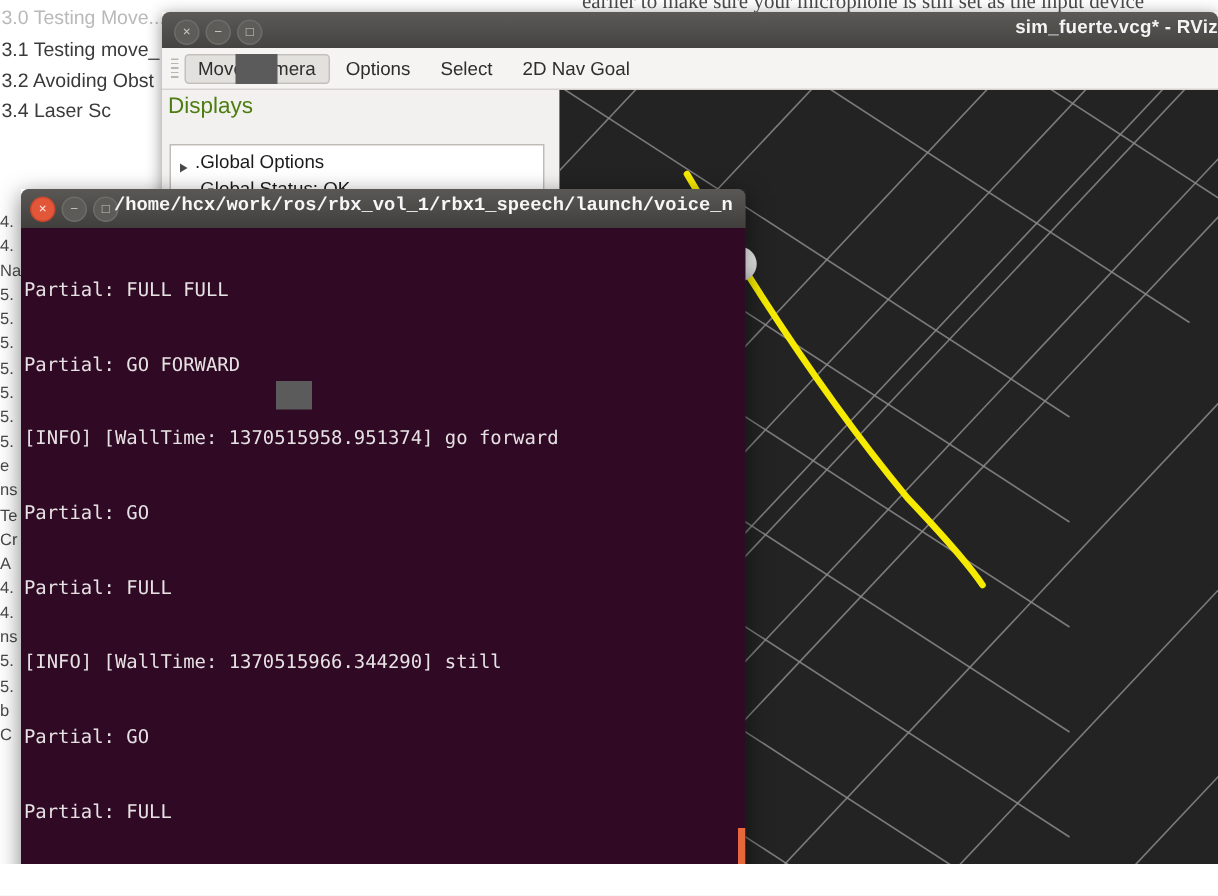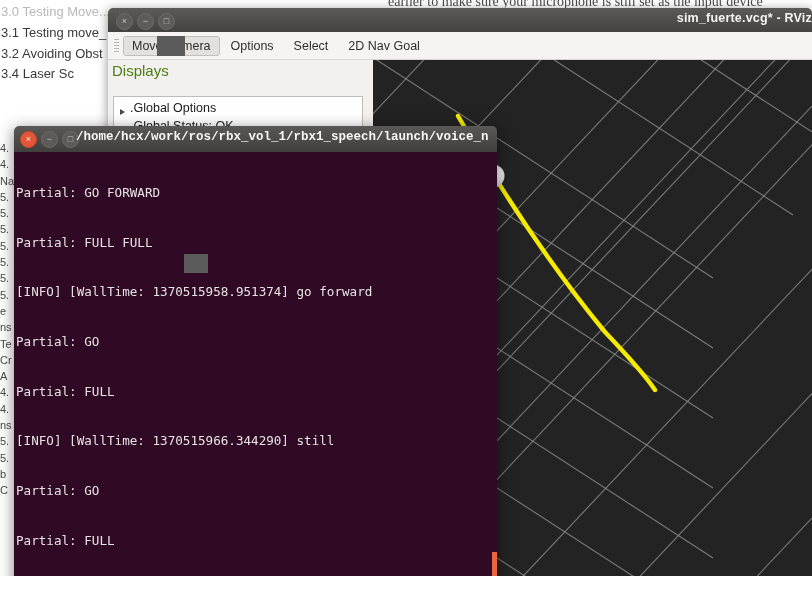--- a/index.html
+++ b/index.html
@@ -451,22 +451,22 @@
           </div>
         <div class="tb-max">
             <i>□</i>
           </div>
       </div>
       <div class="term-title">/home/hcx/work/ros/rbx_vol_1/rbx1_speech/launch/voice_n</div>
     </div>
 
     <div class="term-body">
       <div class="term-lines">
+        <div>Partial: FULL FULL</div>
         <div>Partial: GO FORWARD</div>
-        <div>Partial: FULL FULL</div>
         <div>[INFO] [WallTime: 1370515958.951374] go forward</div>
         <div>Partial: GO</div>
         <div>Partial: FULL</div>
         <div>[INFO] [WallTime: 1370515966.344290] still</div>
         <div>Partial: GO</div>
         <div>Partial: FULL</div>
         
         
         
         

